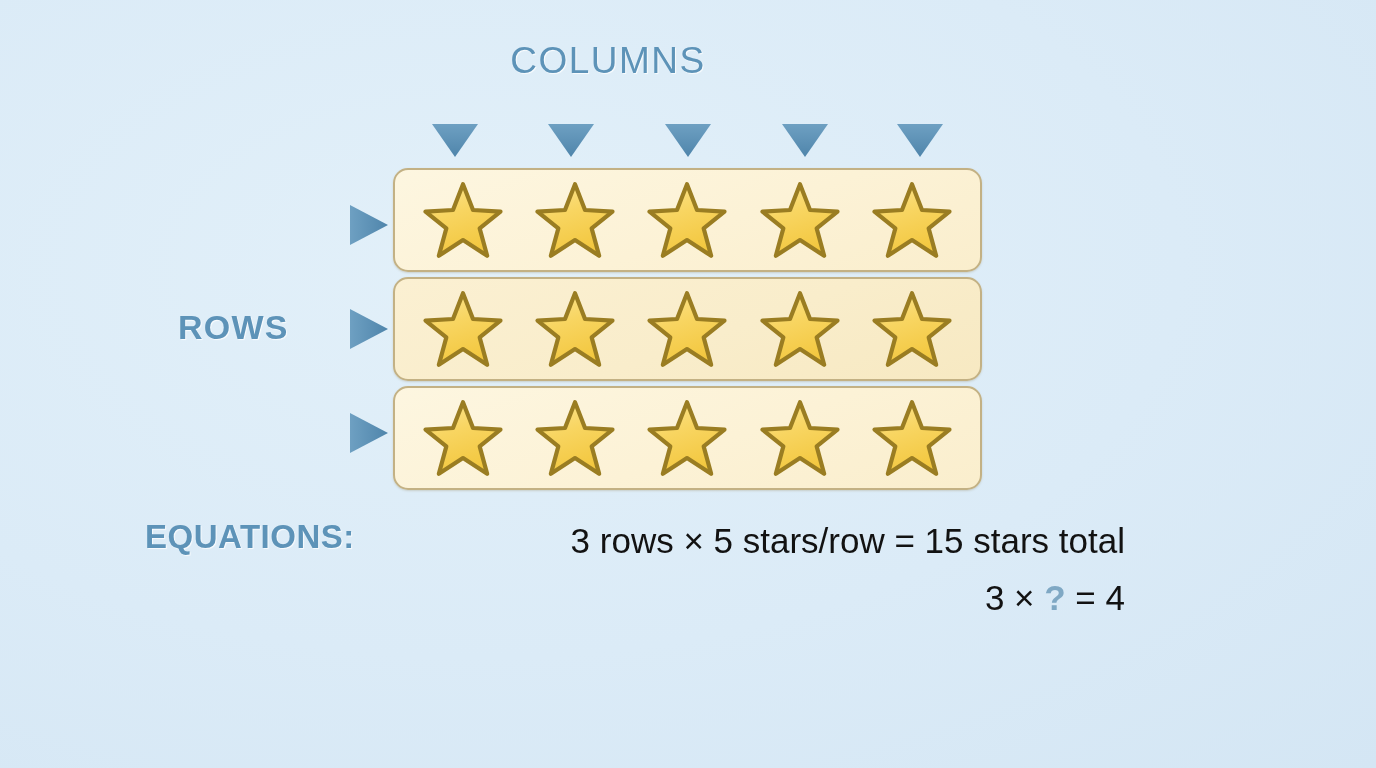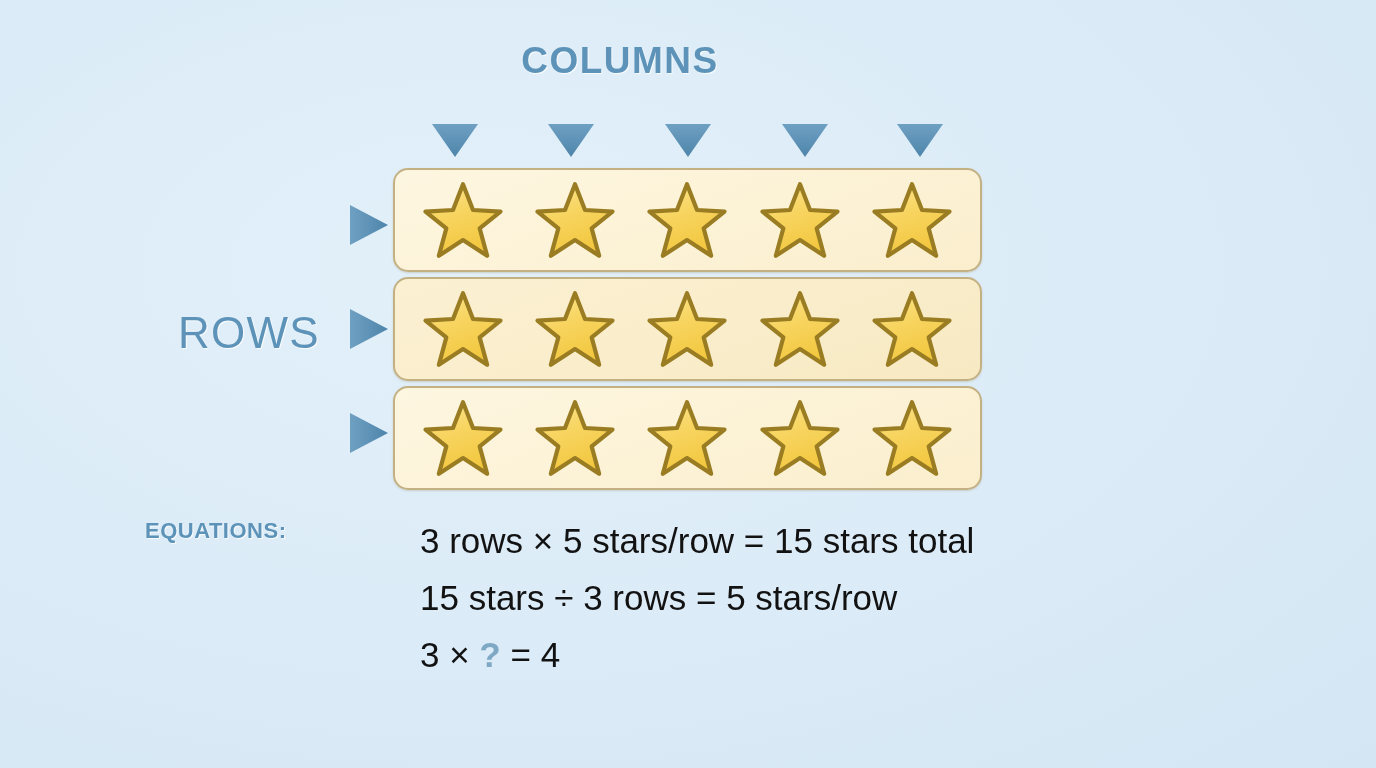--- a/index.html
+++ b/index.html
@@ -17,40 +17,40 @@
   }
 
   .stage {
     position: absolute;
     inset: 0;
   }
 
   
   .columns-label {
     position: absolute;
-    left: 16px;
+    left: 4px;
     top: 40px;
     width: 1208px;
     text-align: center;
     font-size: 37px;
-    font-weight: bold;
+    font-weight: normal;
     letter-spacing: 1.5px;
     color: #5d93b8;
     text-shadow: 1px 1px 1px rgba(255,255,255,0.85);
   }
   
   .columns-label span { display: inline-block; transform: translateX(0px); }
 
   
   .rows-label {
     position: absolute;
     left: 178px;
     top: 308px;
-    font-size: 44px;
-    font-weight: normal;
+    font-size: 34px;
+    font-weight: bold;
     letter-spacing: 1.2px;
     color: #5d93b8;
     text-shadow: 1px 1px 1px rgba(255,255,255,0.85);
   }
 
   
   .bracket-svg {
     position: absolute;
     left: 0;
     top: 0;
@@ -90,33 +90,33 @@
     width: 84px;
     height: 80px;
     flex: 0 0 auto;
   }
 
   
   .equations-label {
     position: absolute;
     left: 145px;
     top: 518px;
-    font-size: 22px;
+    font-size: 33px;
     font-weight: bold;
     letter-spacing: 0.5px;
     color: #5d93b8;
     text-shadow: 1px 1px 1px rgba(255,255,255,0.85);
   }
 
   .equations-block {
     position: absolute;
     left: 420px;
     top: 512px;
     width: 705px;
-    text-align: left;
+    text-align: right;
   }
 
   .equation-line {
     font-size: 35px;
     line-height: 57px;
     color: #121212;
     white-space: nowrap;
   }
 
   .qmark {
@@ -238,17 +238,16 @@
           <path d="M50 5 L62 36 L95 38 L70 58 L79 91 L50 72 L21 91 L30 58 L5 38 L38 36 Z" fill="url(#starGrad)" stroke="#9a7d22" stroke-width="5" stroke-linejoin="round"></path>
         </svg>
     </div>
 
   </div>
 
   <div class="equations-label">EQUATIONS:</div>
 
   <div class="equations-block">
     <div class="equation-line">3 rows × 5 stars/row = 15 stars total</div>
-    <div class="equation-line">15 stars ÷ 3 rows = 5 stars/row</div>
     <div class="equation-line"><span>3 × </span><span class="qmark">?</span><span> = 4</span></div>
   </div>
 
 </div>
 
 </body></html>

